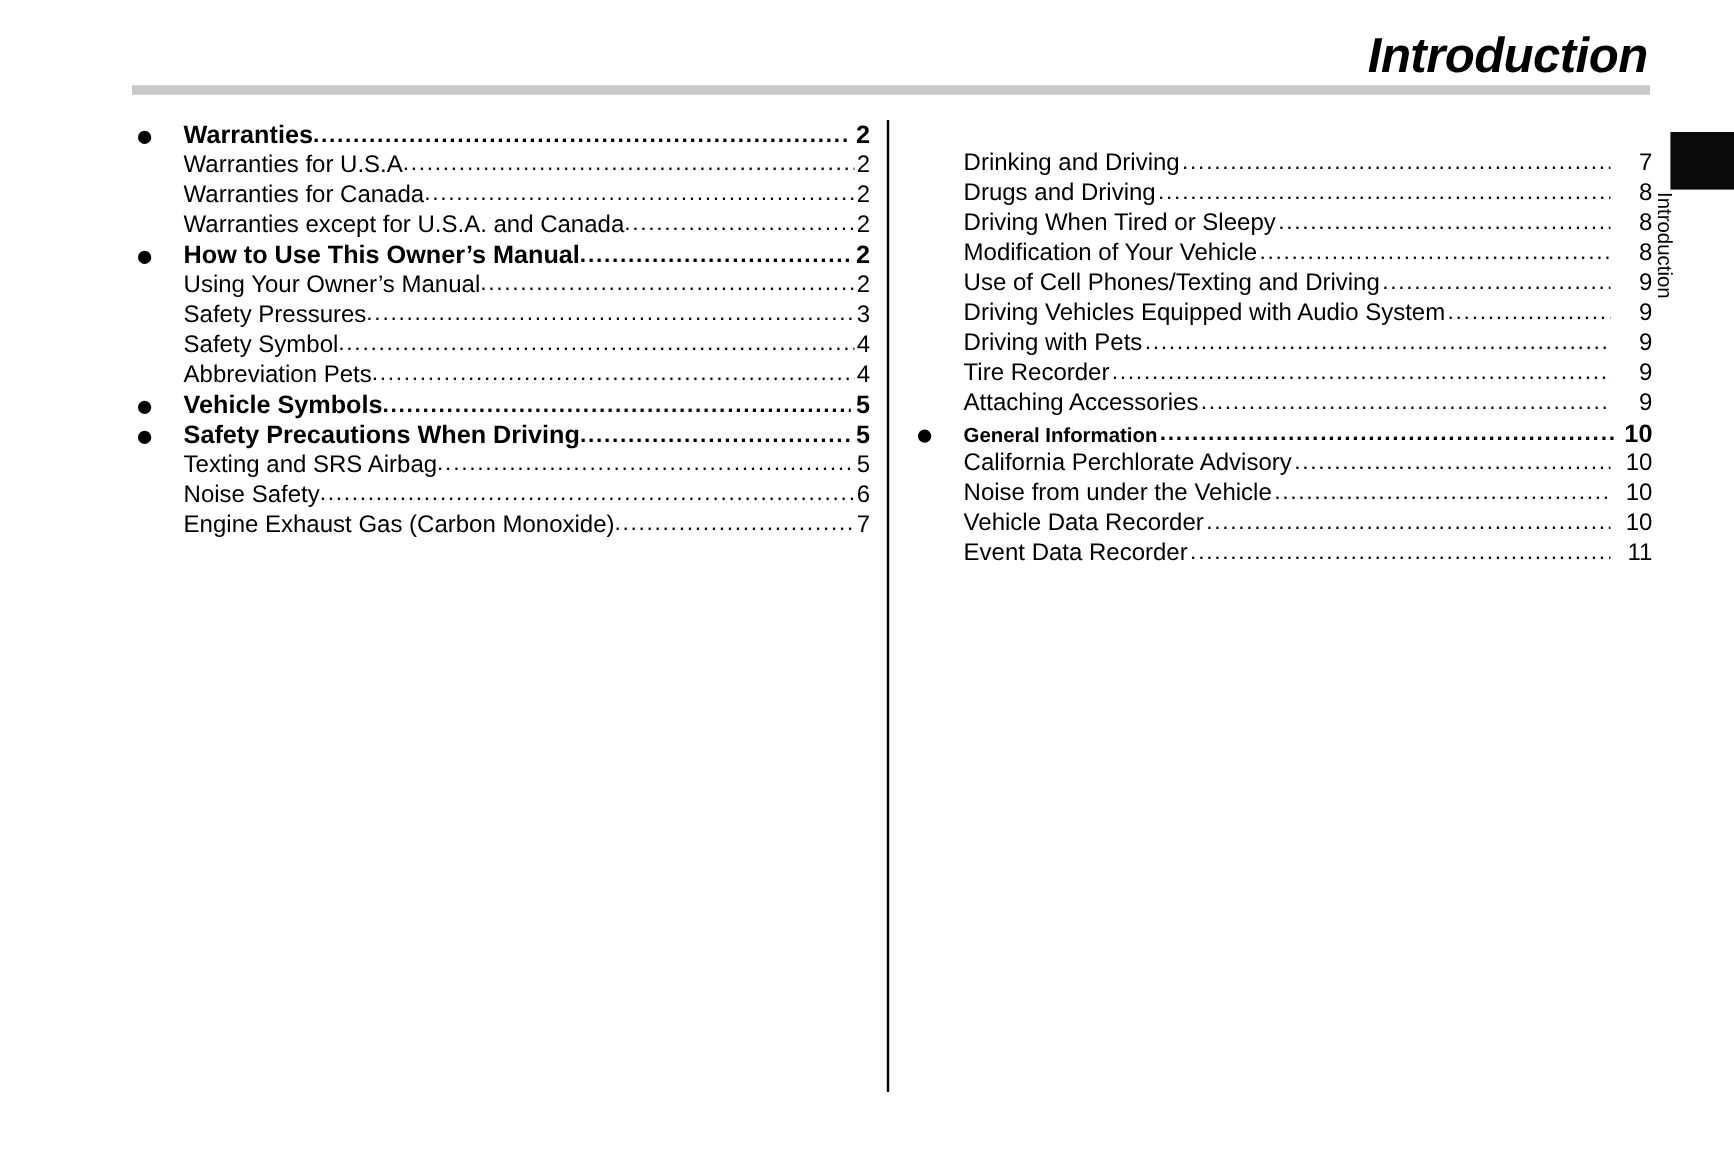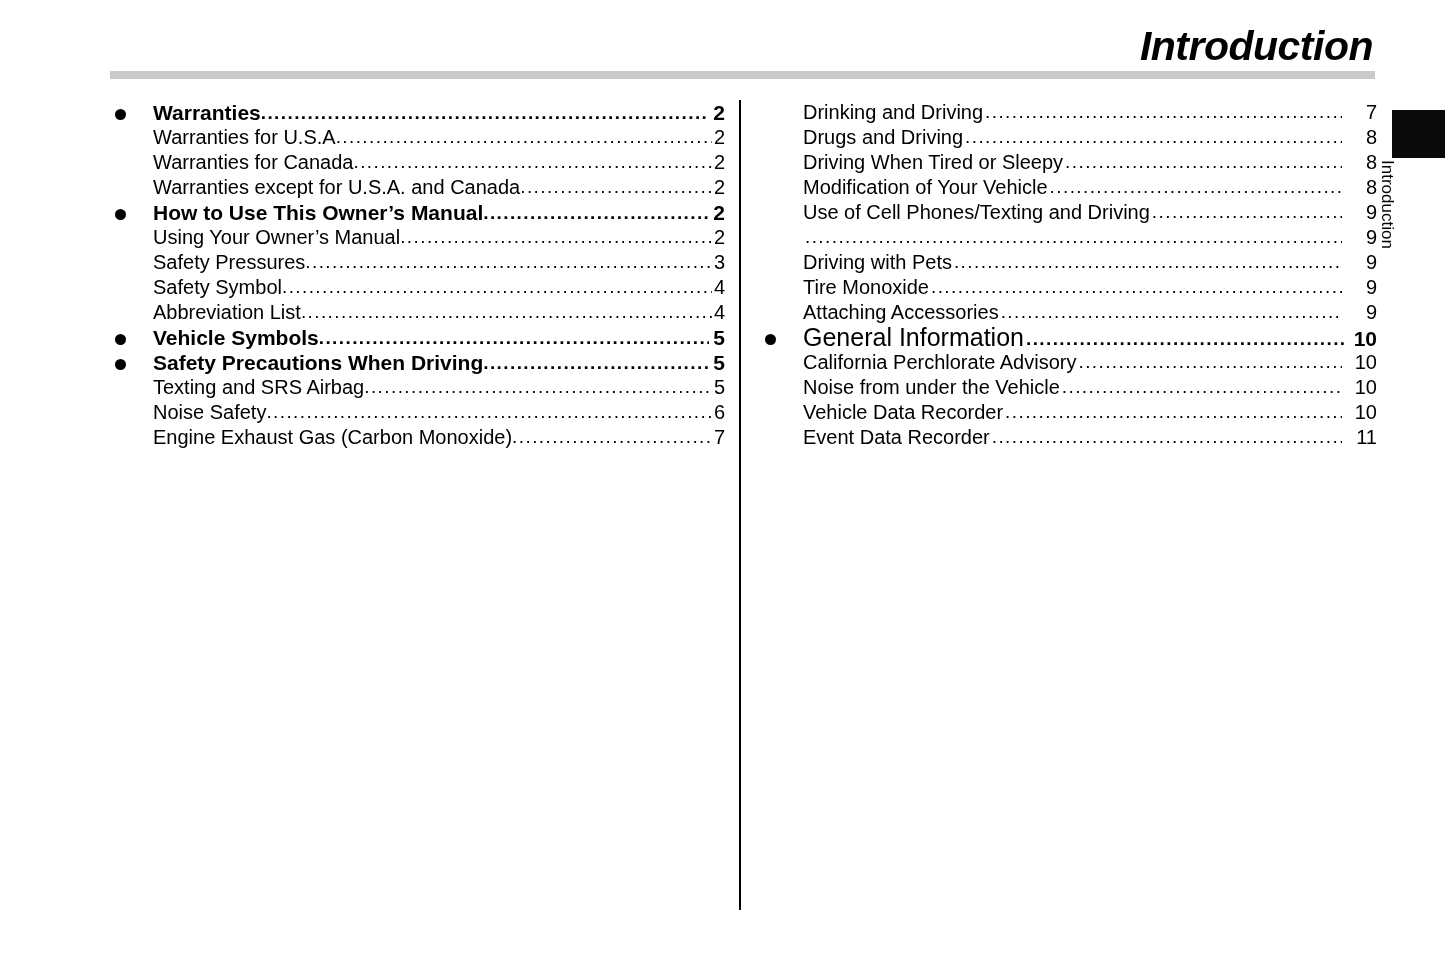--- a/index.html
+++ b/index.html
@@ -82,21 +82,21 @@
     width: 2px;
     height: 810px;
     background: #000000;
   }
 
   .column {
     position: absolute;
     top: 100px;
   }
   #column-left  { left: 110px; width: 615px; }
-  #column-right { left: 760px; width: 617px; }
+  #column-right { left: 760px; width: 617px; margin-top: 24px; }
 
   .toc-row {
     position: relative;
     height: 25px;
     line-height: 25px;
     display: flex;
     align-items: baseline;
     white-space: nowrap;
     overflow: hidden;
   }
@@ -129,21 +129,21 @@
   
   #column-left .toc-row { padding-left: 43px; }
   #column-left .level1 .toc-label { font-size: 21px; font-weight: bold; }
   #column-left .level1 .toc-page  { font-size: 21px; font-weight: bold; min-width: 16px; }
   #column-left .level1 .toc-dots  { font-weight: bold; }
   #column-left .level2 .toc-label { font-size: 20px; font-weight: normal; }
   #column-left .level2 .toc-page  { font-size: 20px; font-weight: normal; min-width: 13px; }
 
   
   #column-right .toc-row { padding-left: 43px; }
-  #column-right .level1 .toc-label { font-size: 25px; font-weight: normal; }
+  #column-right .level1 .toc-label { font-size: 17px; font-weight: bold; }
   #column-right .level1 .toc-page  { font-size: 21px; font-weight: bold; min-width: 30px; }
   #column-right .level1 .toc-dots  { font-weight: bold; }
   #column-right .level2 .toc-label { font-size: 20px; font-weight: normal; }
   #column-right .level2 .toc-page  { font-size: 20px; font-weight: normal; min-width: 30px; padding-left: 5px; }
   #column-right .level2 .toc-dots  { padding-left: 2px; }
   #column-right .level1 .toc-dots  { padding-left: 2px; }
 </style>
 </head>
 <body>
 
@@ -191,21 +191,21 @@
         <span class="toc-label">Safety Pressures</span>
         <span class="toc-dots">........................................................................................................</span>
         <span class="toc-page">3</span>
       </div>
       <div class="toc-row level2">
         <span class="toc-label">Safety Symbol</span>
         <span class="toc-dots">........................................................................................................</span>
         <span class="toc-page">4</span>
       </div>
       <div class="toc-row level2">
-        <span class="toc-label">Abbreviation List</span>
+        <span class="toc-label">Abbreviation Pets</span>
         <span class="toc-dots">........................................................................................................</span>
         <span class="toc-page">4</span>
       </div>
       <div class="toc-row level1">
         <span class="bullet"></span>
         <span class="toc-label">Vehicle Symbols</span>
         <span class="toc-dots">........................................................................................................</span>
         <span class="toc-page">5</span>
       </div>
       <div class="toc-row level1">
@@ -250,30 +250,31 @@
         <span class="toc-label">Modification of Your Vehicle</span>
         <span class="toc-dots">........................................................................................................</span>
         <span class="toc-page">8</span>
       </div>
       <div class="toc-row level2">
         <span class="toc-label">Use of Cell Phones/Texting and Driving</span>
         <span class="toc-dots">........................................................................................................</span>
         <span class="toc-page">9</span>
       </div>
       <div class="toc-row level2">
+        <span class="toc-label">Driving Vehicles Equipped with Audio System</span>
         <span class="toc-dots">........................................................................................................</span>
         <span class="toc-page">9</span>
       </div>
       <div class="toc-row level2">
         <span class="toc-label">Driving with Pets</span>
         <span class="toc-dots">........................................................................................................</span>
         <span class="toc-page">9</span>
       </div>
       <div class="toc-row level2">
-        <span class="toc-label">Tire Monoxide</span>
+        <span class="toc-label">Tire Recorder</span>
         <span class="toc-dots">........................................................................................................</span>
         <span class="toc-page">9</span>
       </div>
       <div class="toc-row level2">
         <span class="toc-label">Attaching Accessories</span>
         <span class="toc-dots">........................................................................................................</span>
         <span class="toc-page">9</span>
       </div>
       <div class="toc-row level1">
         <span class="bullet"></span>

